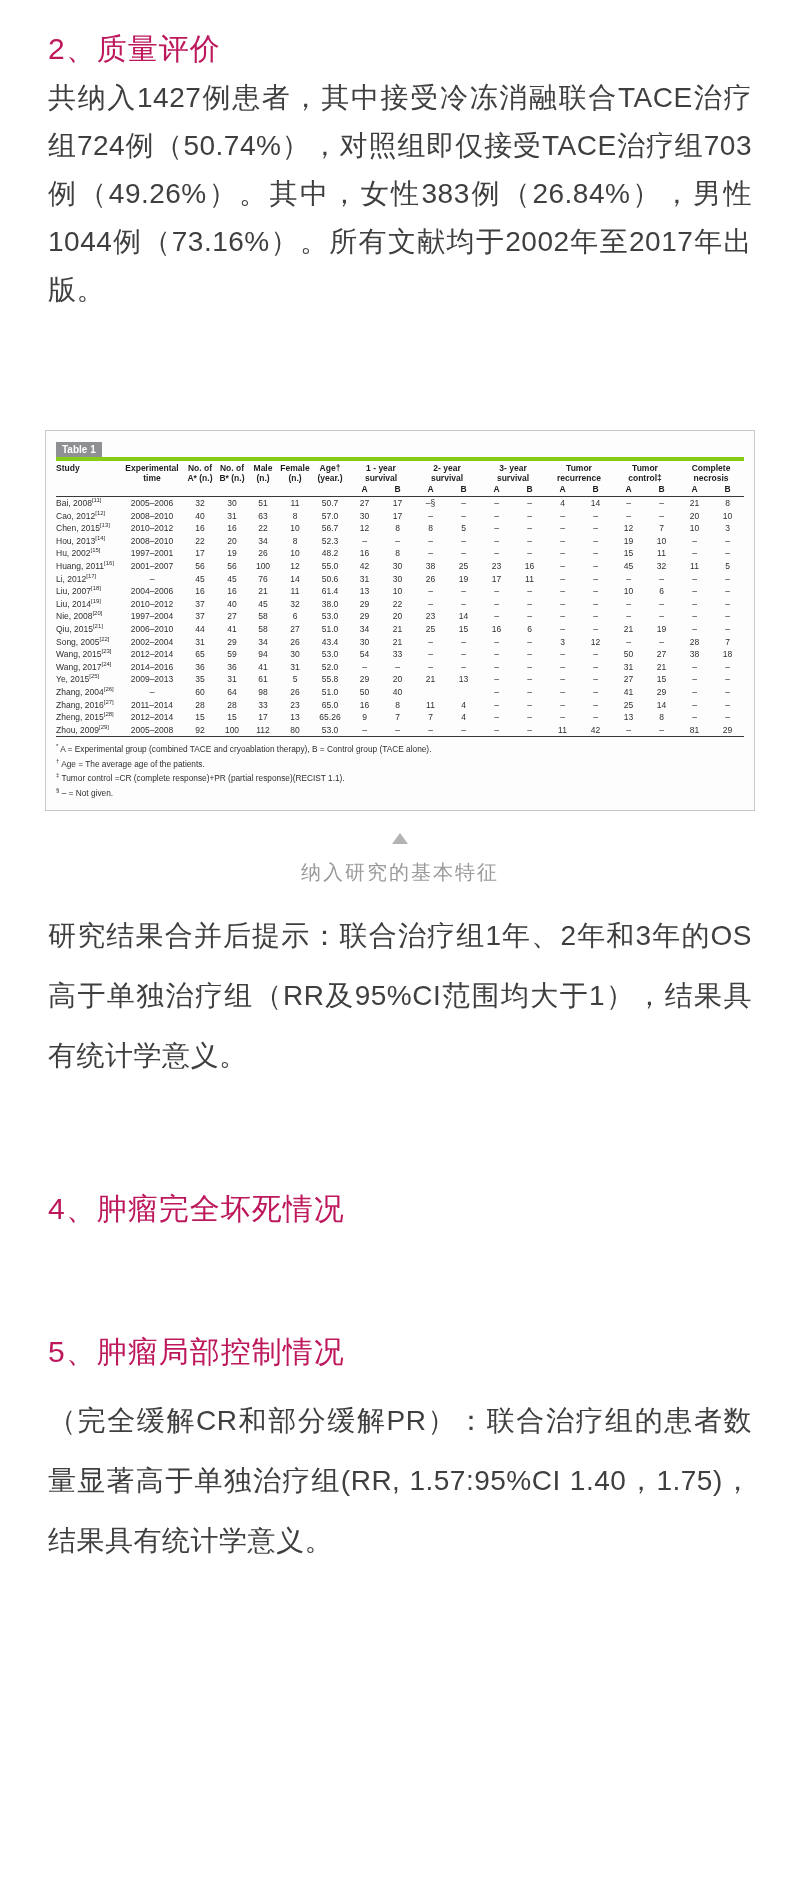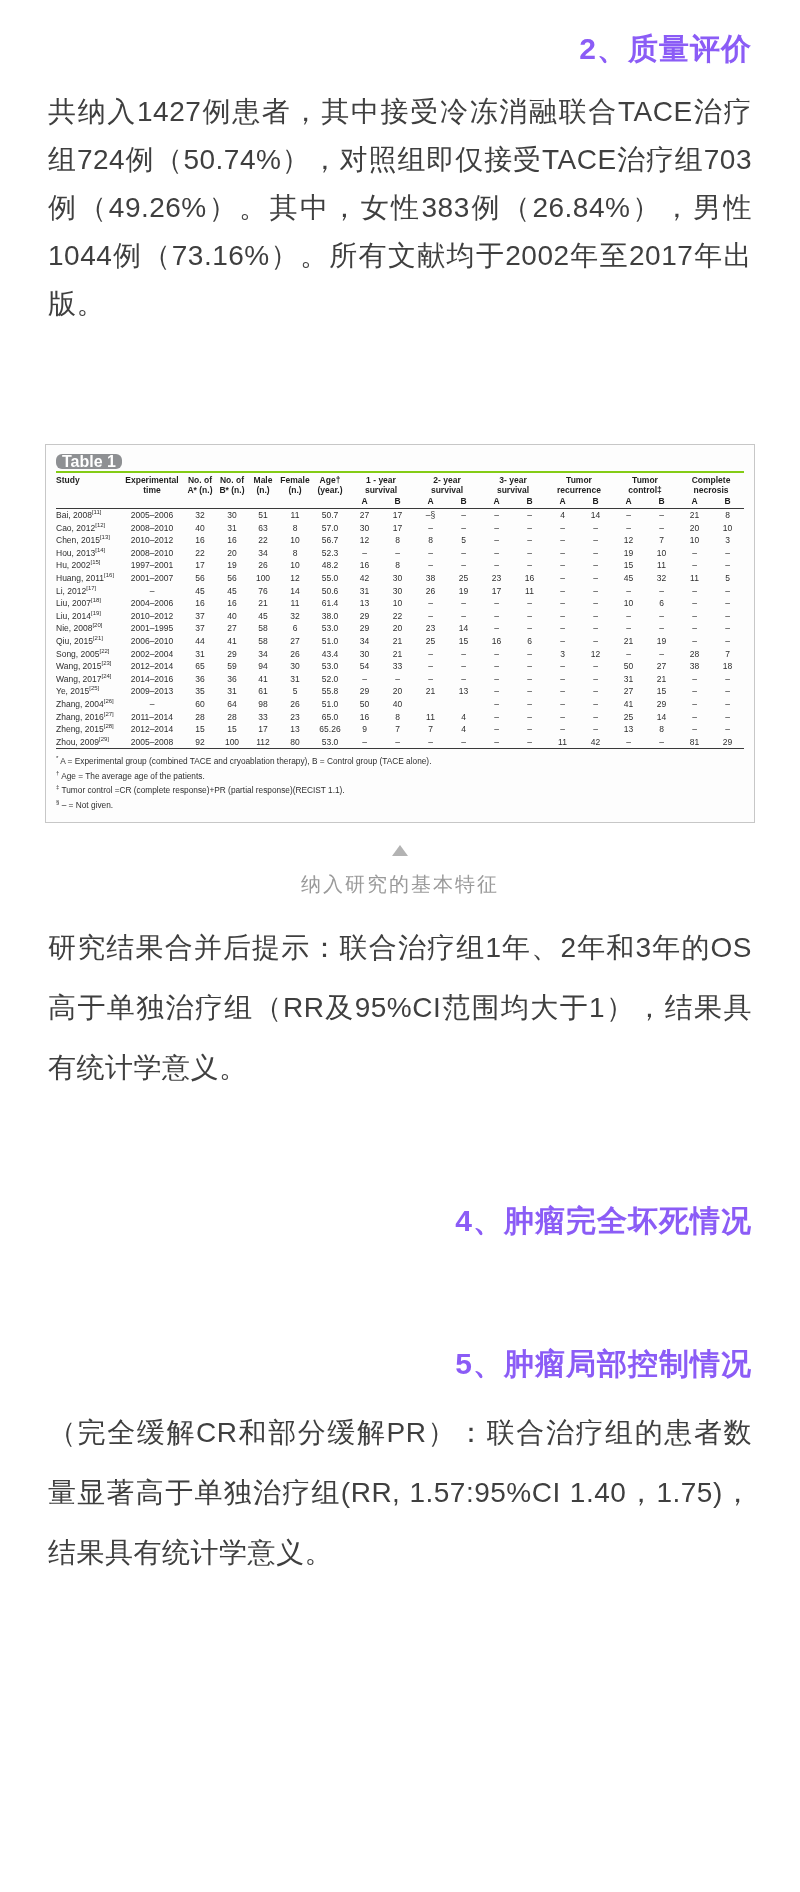--- a/index.html
+++ b/index.html
@@ -4,45 +4,45 @@
 <style>
   html,body{margin:0;padding:0;background:#ffffff;}
   body{
     width:800px;min-height:1892px;
     font-family:"Liberation Sans","DejaVu Sans",sans-serif;
     color:#3d3d3d;
   }
   .content{padding:30px 48px 40px 48px;}
 
   .sec-heading{
-    font-size:30px;line-height:38px;font-weight:bold;
-    color:#8b5cf6;margin:0;letter-spacing:1px;text-align:right;
+    font-size:30px;line-height:38px;font-weight:normal;
+    color:#be185d;margin:0;letter-spacing:1px;
   }
   .para{
     font-size:28px;color:#3f3f3f;margin:0;
     text-align:justify;letter-spacing:0.5px;
   }
-  .para.tight{line-height:48px;margin-top:20px;}
+  .para.tight{line-height:48px;margin-top:6px;}
   .para.wide{line-height:60px;margin-top:20px;}
 
   
   .figure{margin:116px -3px 0 -3px;}
   .table-box{
     border:1px solid #c7c7c7;background:#fdfdfd;
     padding:8px 10px 10px 10px;width:710px;box-sizing:border-box;
   }
   .tbl-badge{
     display:inline-block;background:#8e9093;color:#ffffff;
-    font-weight:bold;font-size:16px;line-height:13px;
-    padding:1px 6px;border-radius:6px;
+    font-weight:bold;font-size:10px;line-height:13px;
+    padding:1px 6px;border-radius:0;
   }
   .tbl-title{font-size:10px;font-weight:bold;color:#222222;margin:4px 0 5px 0;}
   table.tbl{
     width:100%;border-collapse:collapse;table-layout:fixed;
-    border-top:2px solid #84cc16;
+    border-top:4px solid #84cc16;
   }
   table.tbl th{
     font-size:8.5px;line-height:10px;font-weight:bold;color:#1f1f1f;
     vertical-align:top;text-align:center;padding:2px 0 1px 0;
   }
   table.tbl th.study-h{text-align:left;}
   table.tbl tr.ab-row th{padding:0 0 2px 0;}
   table.tbl tr.ab-row{border-bottom:1.4px solid #3a3a3a;}
   table.tbl td{
     font-size:8.5px;line-height:12.6px;color:#2e2e2e;
@@ -347,21 +347,21 @@
               <td>–</td>
               <td>–</td>
               <td>–</td>
               <td>–</td>
               <td>–</td>
               <td>–</td>
               <td>–</td>
             </tr>
             <tr>
               <td class="study">Nie, 2008<sup>[20]</sup></td>
-              <td>2001–1995</td>
+              <td>1997–2004</td>
               <td>37</td>
               <td>27</td>
               <td>58</td>
               <td>6</td>
               <td>53.0</td>
               <td>29</td>
               <td>20</td>
               <td>23</td>
               <td>14</td>
               <td>–</td>

